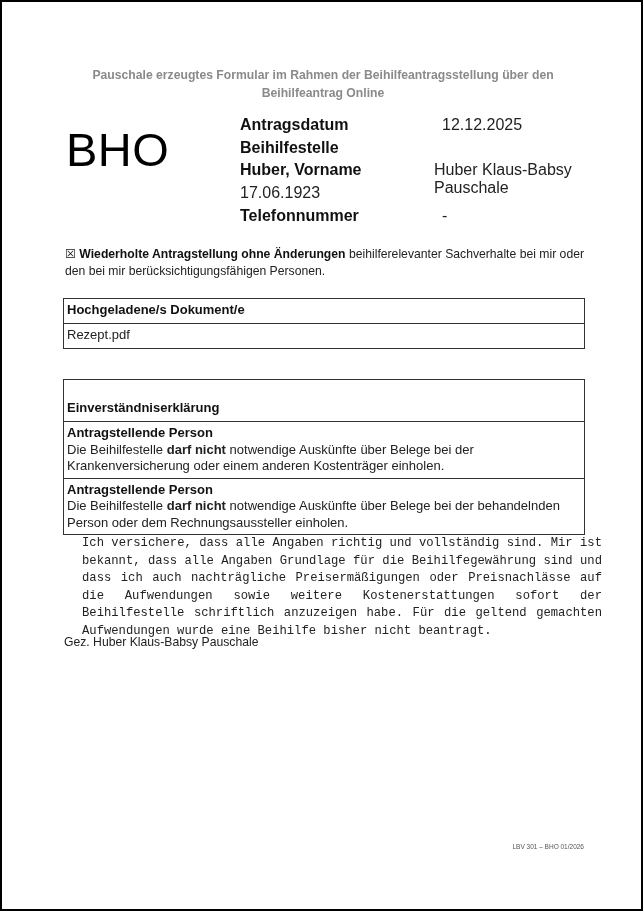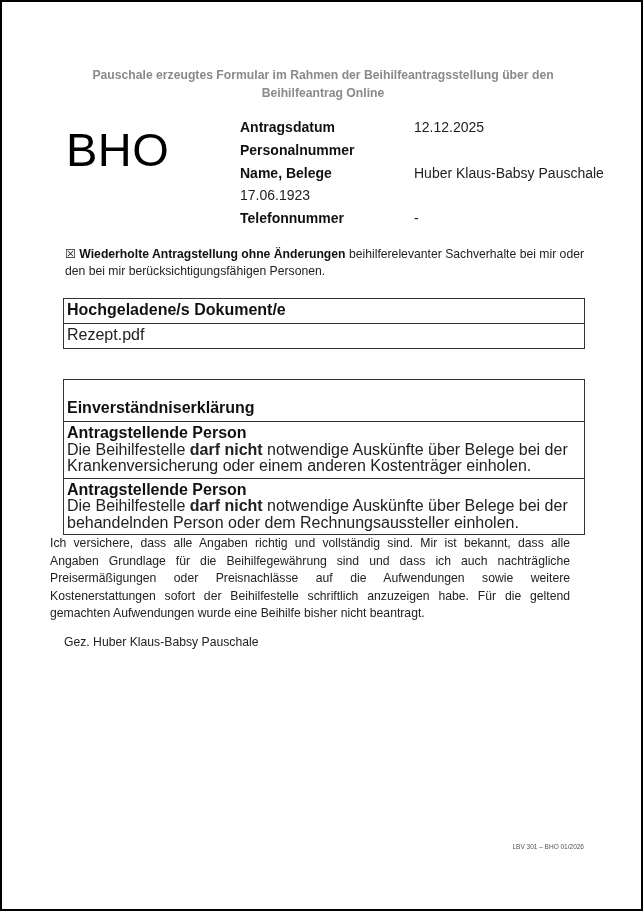--- a/index.html
+++ b/index.html
@@ -18,47 +18,47 @@
       position: absolute; left: 60px; top: 64px; width: 522px;
       text-align: center; font-size: 12.2px; font-weight: bold;
       color: #8a8a8a; line-height: 18px;
     }
     .logo {
       position: absolute; left: 64px; top: 120px;
       font-size: 47px; font-weight: normal; color: #000;
       letter-spacing: 0.5px; line-height: 56px;
     }
     .info { position: absolute; left: 238px; top: 114px; }
-    .info-row { display: flex; height: 22.7px; align-items: center; font-size: 14px; }
+    .info-row { display: flex; height: 22.7px; align-items: flex-start; font-size: 16px; gap: 28px; }
     .info-label { width: 174px; font-weight: bold; color: #111; }
     .info-value { color: #222; }
     .check-line {
       position: absolute; left: 63px; top: 244px; width: 520px;
       font-size: 12.2px; line-height: 16.5px; color: #222;
     }
     .check-line b { color: #111; text-align: right; }
     .tbl {
       position: absolute; left: 61px; width: 520px;
       border: 1px solid #333; border-collapse: collapse;
     }
     .tbl .cell {
       border-top: 1px solid #333; padding: 3px 3px 3px 3px;
-      font-size: 16px; line-height: 16.5px; color: #222;
+      font-size: 13px; line-height: 16.5px; color: #222;
     }
     .tbl .cell:first-child { border-top: none; }
     .tbl .head { font-weight: bold; color: #111; }
     .tbl1 { top: 296px; }
     .tbl1 .cell { height: 18px; }
     .tbl2 { top: 377px; }
     .tbl2 .cell.head { height: 18px; margin-top: 17px; }
     .sub-title { font-weight: bold; color: #111; }
     .declaration {
-      position: absolute; left: 48px; top: 533px; width: 520px;
+      position: absolute; left: 80px; top: 533px; width: 520px;
       font-size: 12.2px; line-height: 17.5px; color: #222;
-      text-align: justify; text-align-last: left;
+      text-align: justify; text-align-last: left; font-family: Liberation Mono, monospace;
     }
     .signature {
       position: absolute; left: 62px; top: 633px;
       font-size: 12.2px; color: #222;
     }
     .footer-code {
       position: absolute; left: 470px; top: 841px; width: 112px;
       text-align: right; font-size: 6.5px; color: #555;
     }
   </style>
@@ -73,25 +73,25 @@
   </div>
 
   <div class="logo">BHO</div>
 
   <div class="info">
     <div class="info-row">
       <span class="info-label">Antragsdatum</span>
       <span class="info-value">12.12.2025</span>
     </div>
     <div class="info-row">
-      <span class="info-label">Personalnummer</span>
+      <span class="info-label">Beihilfestelle</span>
       <span class="info-value"></span>
     </div>
     <div class="info-row">
-      <span class="info-label">Name, Belege</span>
+      <span class="info-label">Huber, Vorname</span>
       <span class="info-value">Huber Klaus-Babsy Pauschale</span>
     </div>
     <div class="info-row">
       <span class="info-value">17.06.1923</span>
     </div>
     <div class="info-row">
       <span class="info-label">Telefonnummer</span>
       <span class="info-value">-</span>
     </div>
   </div>

